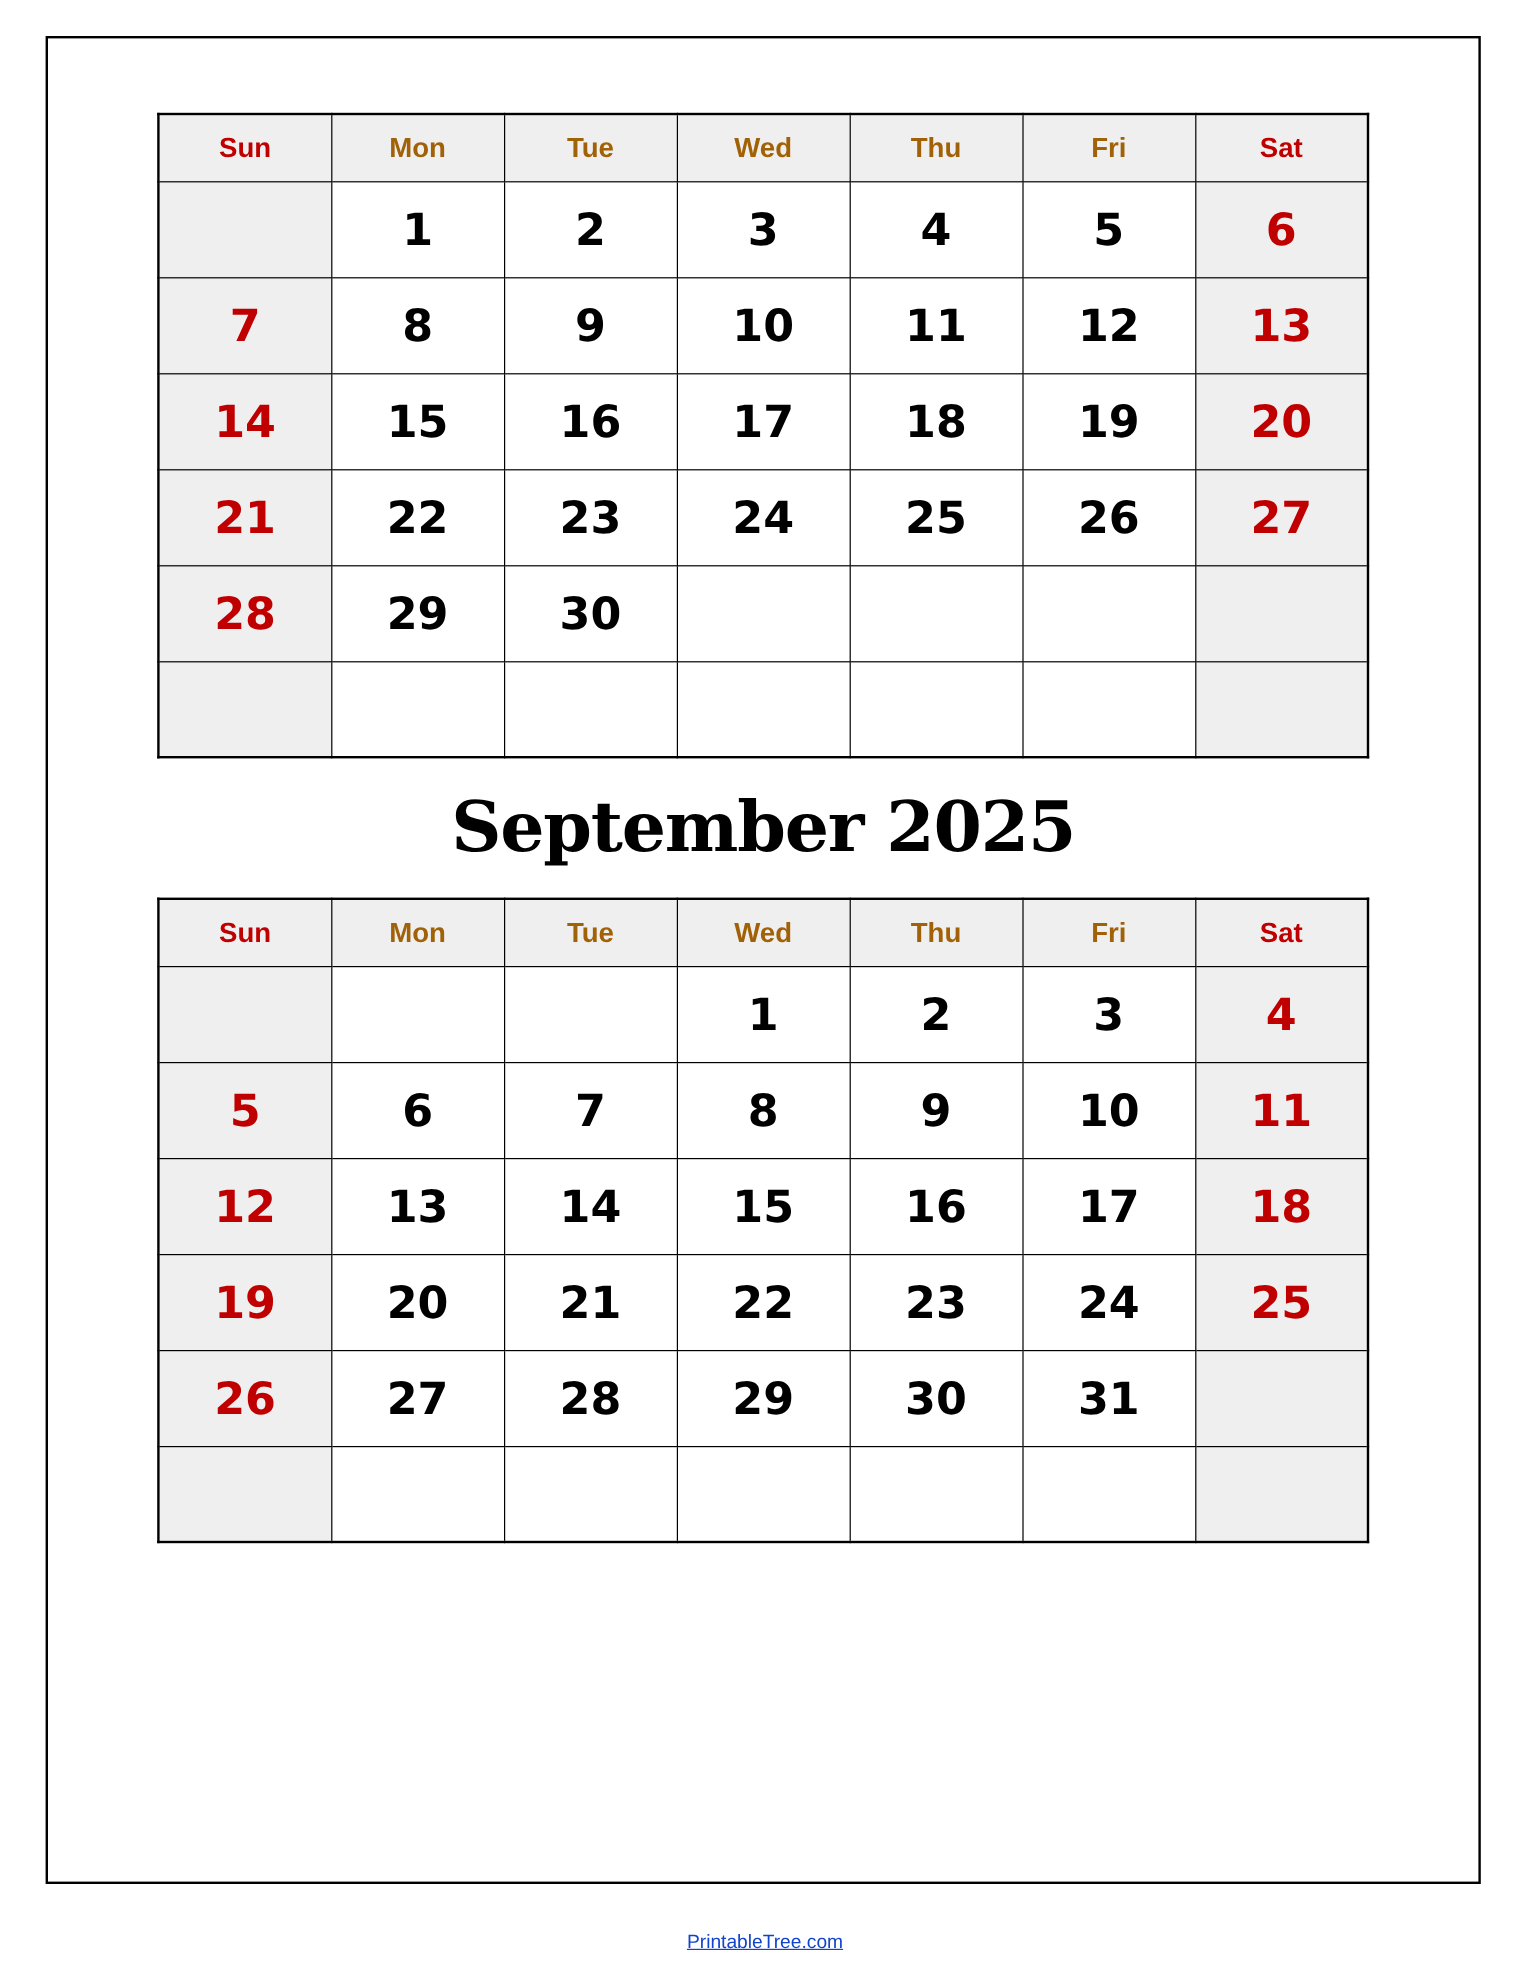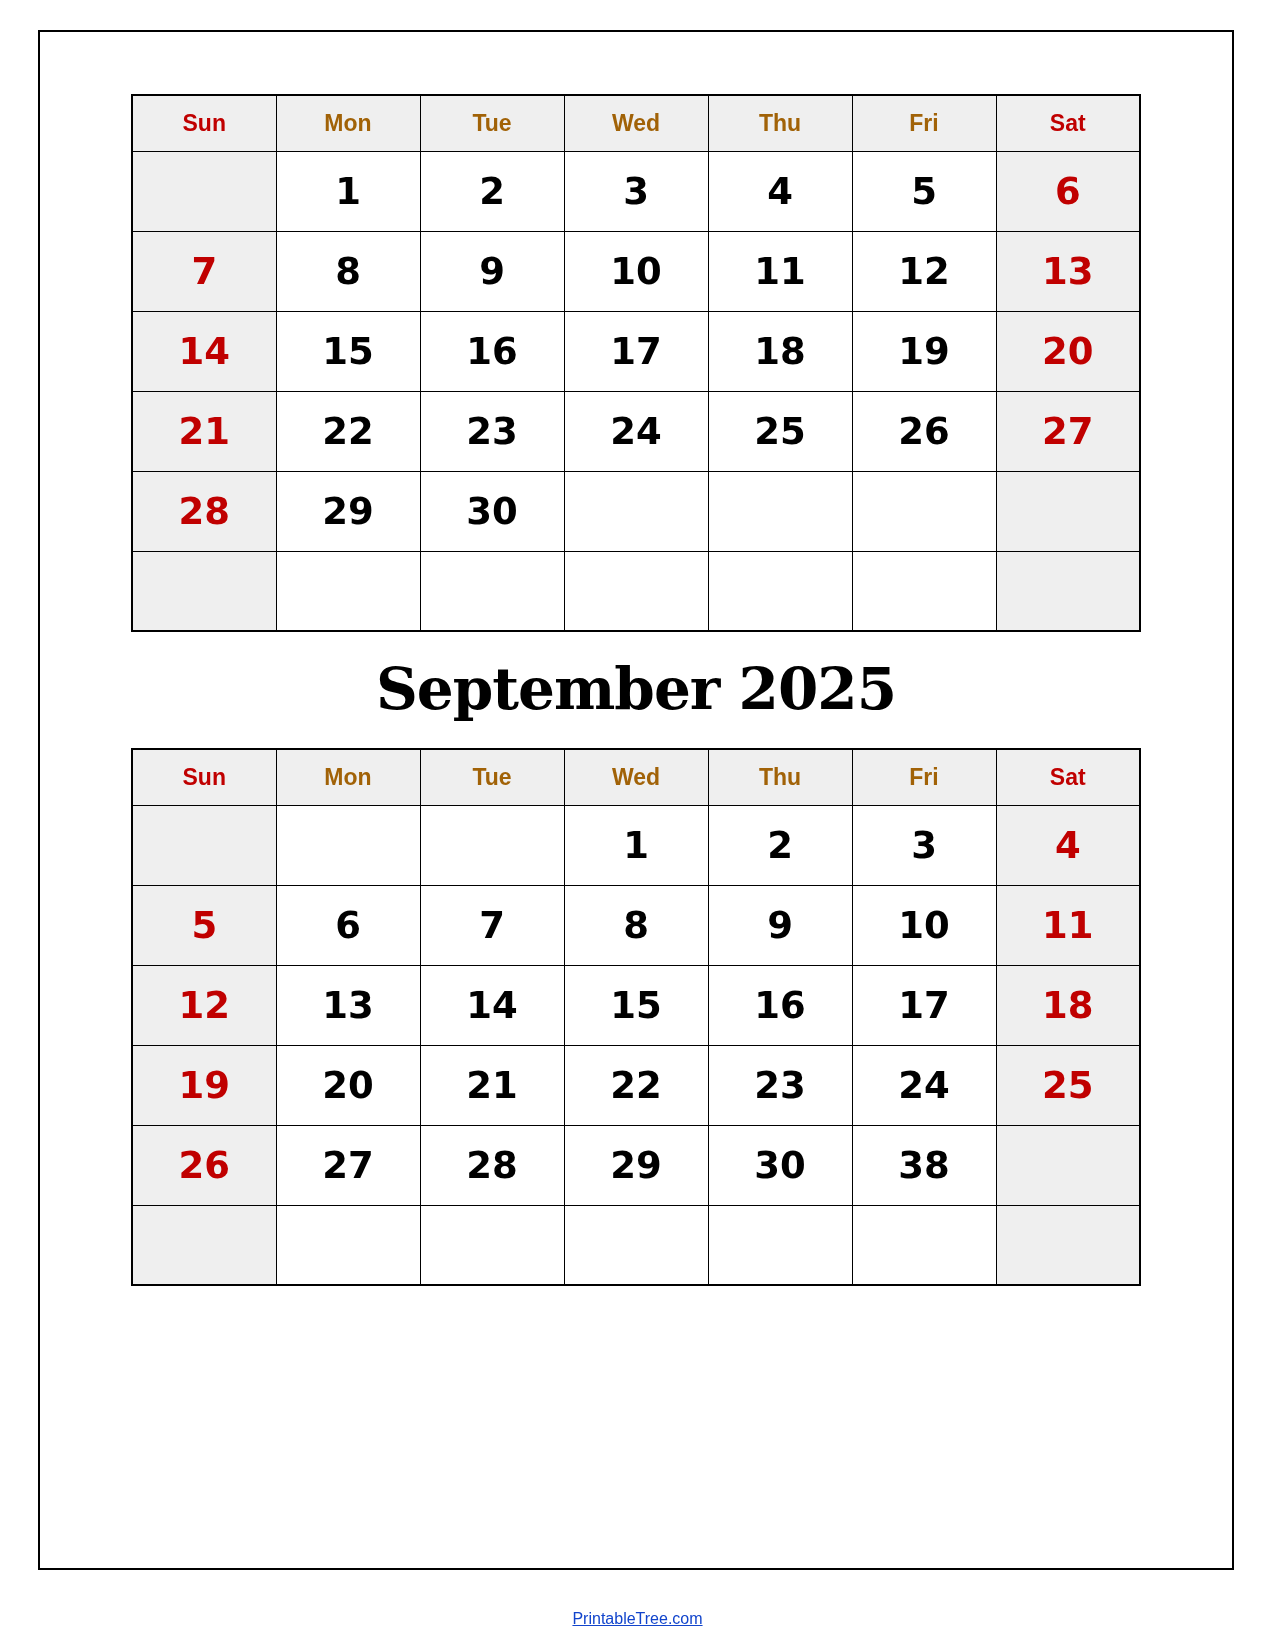--- a/index.html
+++ b/index.html
@@ -222,21 +222,21 @@
           <td>23</td>
           <td>24</td>
           <td class="shaded red">25</td>
         </tr>
         <tr>
           <td class="shaded red">26</td>
           <td>27</td>
           <td>28</td>
           <td>29</td>
           <td>30</td>
-          <td>38</td>
+          <td>31</td>
           <td class="shaded red"></td>
         </tr>
         <tr>
           <td class="shaded red"></td>
           <td></td>
           <td></td>
           <td></td>
           <td></td>
           <td></td>
           <td class="shaded red"></td>

